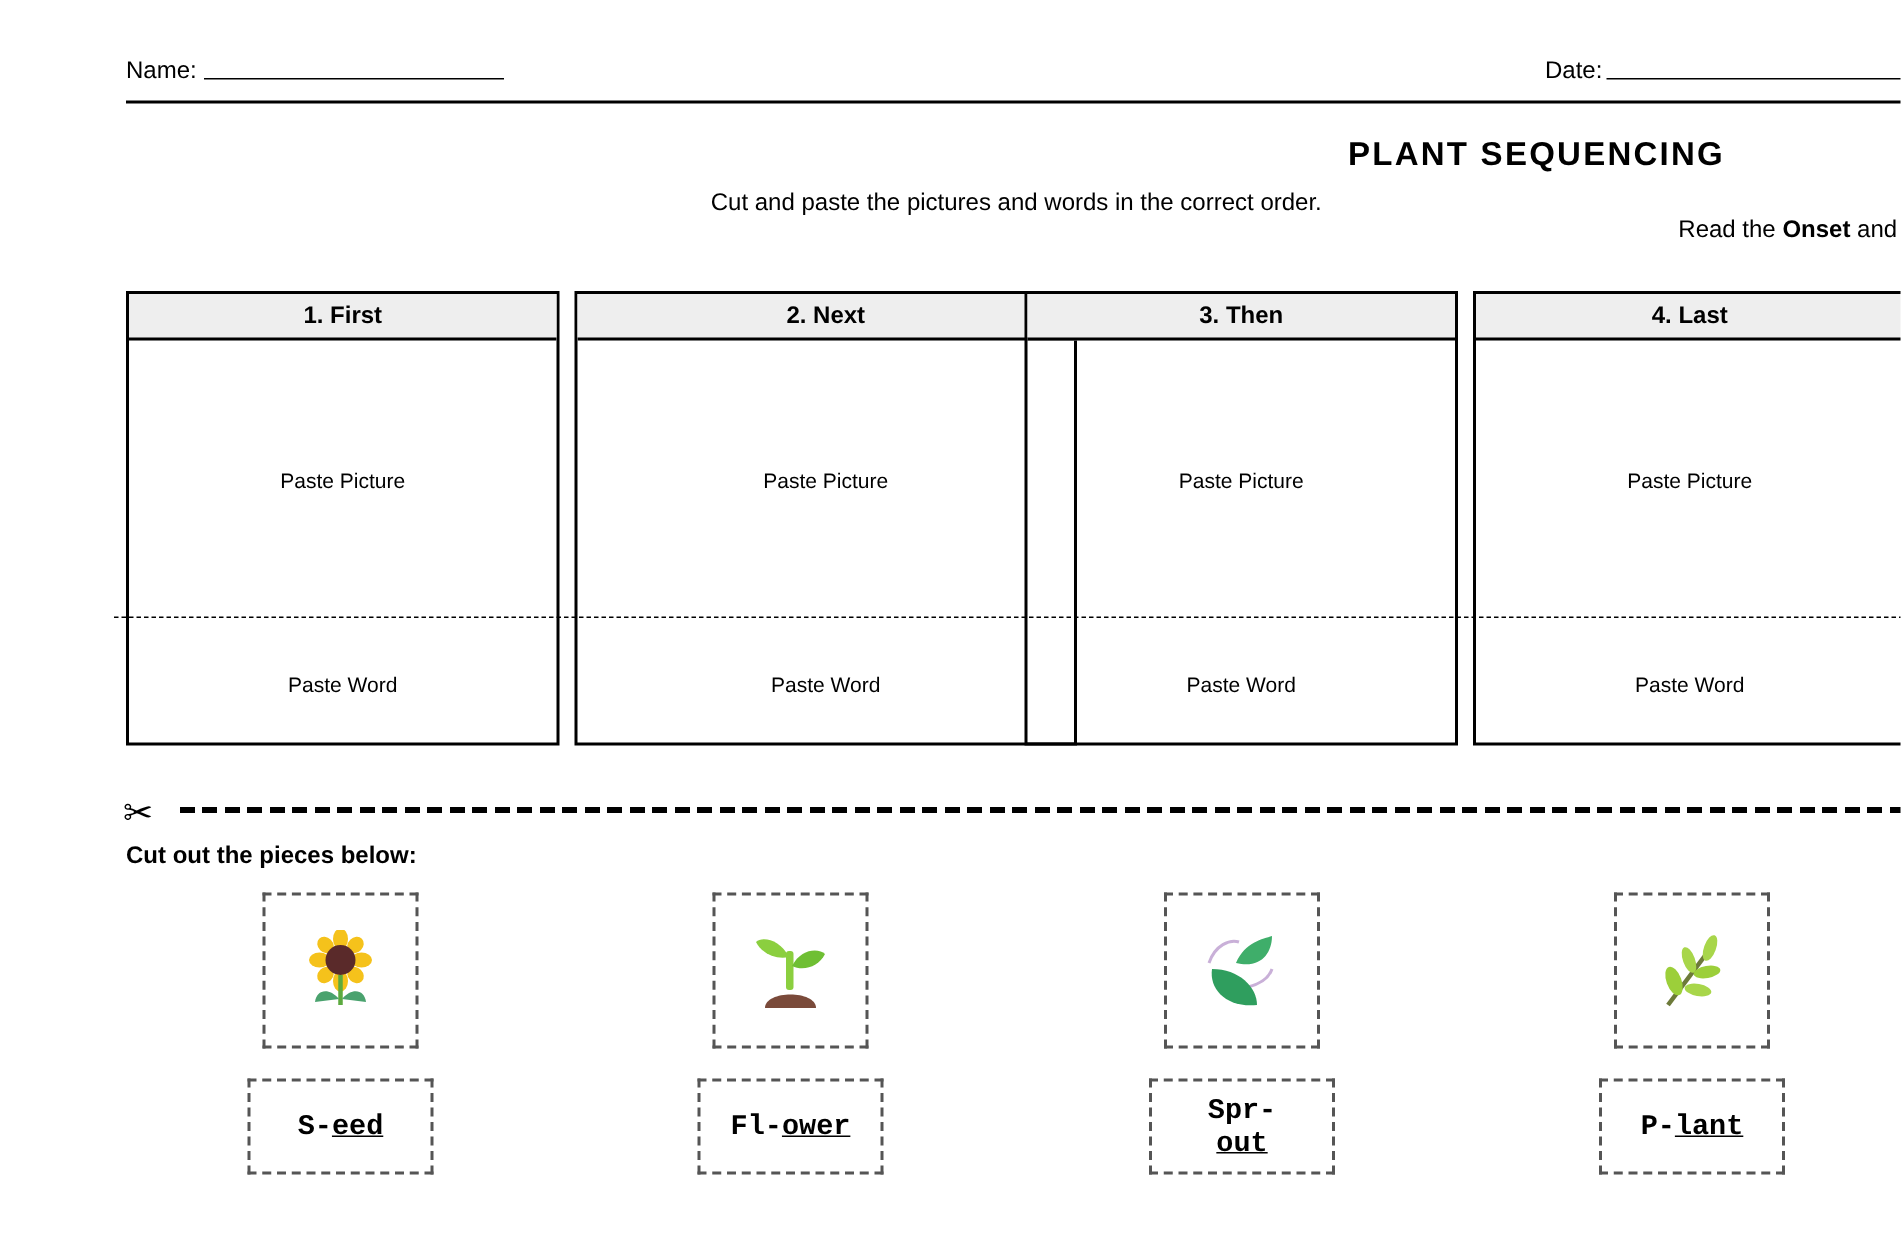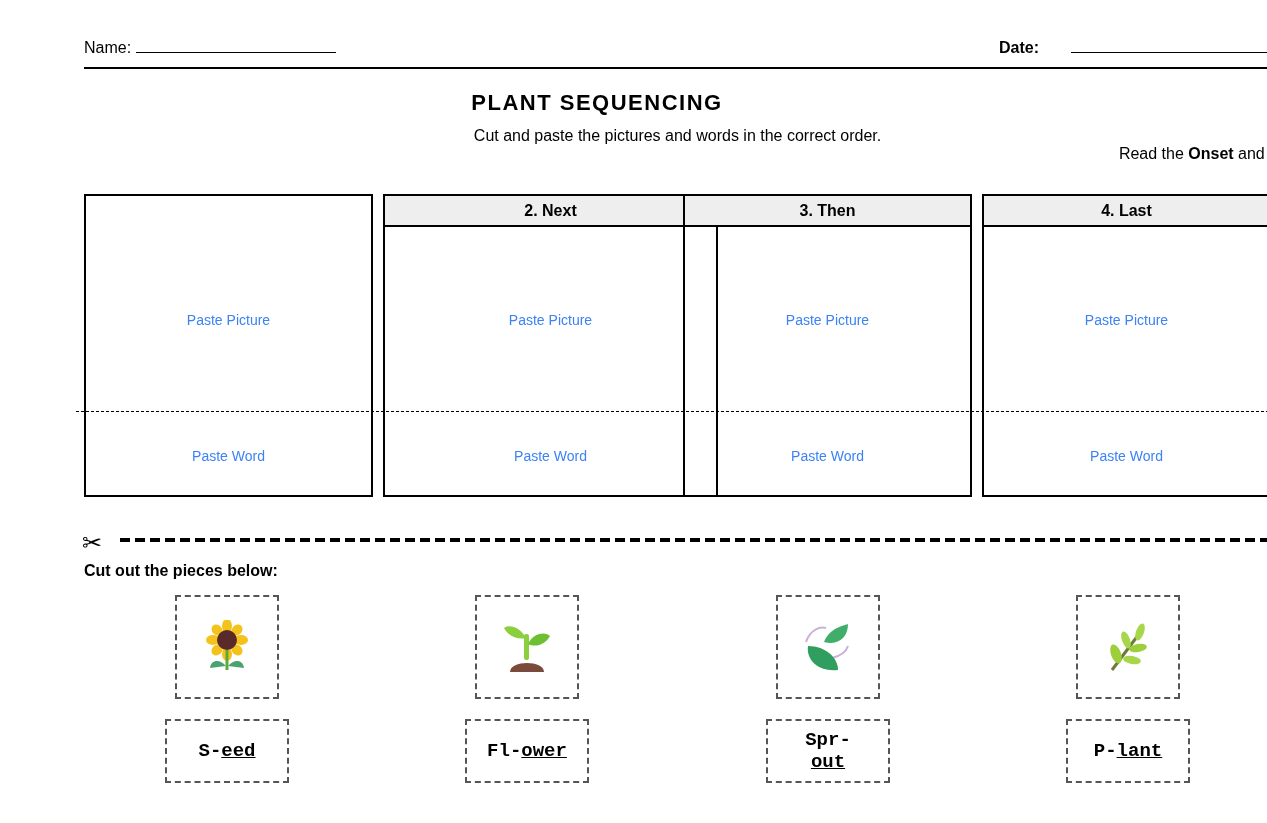--- a/index.html
+++ b/index.html
@@ -2,56 +2,57 @@
 <html><head>
 <meta charset="utf-8">
 <style>
   html, body { margin: 0; padding: 0; background: #ffffff; }
   body { width: 1267px; height: 823px; position: relative; overflow: hidden;
          font-family: "Liberation Sans", sans-serif; color: #000; }
   .abs { position: absolute; margin-left: 44px; }
   .hdr-label { font-size: 16px; top: 39px; }
   .hdr-line { height: 0; border-bottom: 1px solid #000; top: 52px; }
   .rule { left: 40px; width: 1187px; top: 67px; height: 2px; background: #000; }
-  .title { left: 0; width: 1106px; top: 90px; text-align: center; font-weight: bold;
+  .title { left: 0; width: 1106px; top: 90px; text-align: right; font-weight: bold;
            font-size: 22px; letter-spacing: 1.5px; }
   .instr { left: 0; width: 1267px; text-align: center; font-size: 16px; }
   .instr b { font-weight: bold; }
   .instr u { text-decoration: underline; }
   .box { top: 194px; height: 299px; border: 2px solid #000; box-sizing: content-box; }
   .box-head { position: absolute; left: 0; right: 0; top: 0; height: 29px; background: #eeeeee;
               border-bottom: 2px solid #000; text-align: center; font-weight: bold; font-size: 16px;
               line-height: 29px; }
-  .ph { position: absolute; left: 0; right: 0; text-align: center; color: #3b82f6; font-size: 14px; }
+  .ph { position: absolute; left: 0; right: 0; text-align: center; color: #000000; font-size: 14px; }
   .fold { left: 32px; width: 1203px; top: 411px; height: 0; border-top: 1px dashed #000; }
   .cutline { left: 76px; width: 1151px; top: 538px; height: 4px;
              background: repeating-linear-gradient(to right, #000 0 10px, transparent 10px 15px); }
   .scissors { left: 38px; top: 530px; font-size: 24px; line-height: 26px; }
   .cut-label { left: 40px; top: 562px; font-weight: bold; font-size: 16px; }
   .pic-piece { top: 595px; width: 100px; height: 100px; border: 2px dashed #555; display: flex;
                align-items: center; justify-content: center; }
   .word-piece { top: 719px; width: 120px; height: 60px; border: 2px dashed #555; display: flex;
                 align-items: center; justify-content: center; font-family: "Liberation Mono", monospace;
                 font-weight: bold; font-size: 19px; }
   .word-piece .rime { text-decoration: underline; }
 </style>
 </head>
 <body>
 
 <div class="abs hdr-label" style="left:40px;">Name:</div>
 <div class="abs hdr-line" style="left:92px;width:200px;"></div>
-<div class="abs hdr-label" style="left:955px;font-weight:bold;">Date:</div>
+<div class="abs hdr-label" style="left:986px;">Date:</div>
 <div class="abs hdr-line" style="left:1027px;width:200px;"></div>
 <div class="abs rule"></div>
 
 <div class="abs title">PLANT SEQUENCING</div>
 <div class="abs instr" style="top:127px;">Cut and paste the pictures and words in the correct order.</div>
 <div class="abs instr" style="top:145px;text-align:right;"><span>Read the </span><b>Onset</b><span> and </span><u>Rime</u><span>.</span></div>
 
 <div class="abs box" style="left:40px;width:285px;">
+  <div class="box-head">1. First</div>
   <div class="ph" style="top:116px;">Paste Picture</div>
   <div class="ph" style="top:252px;">Paste Word</div>
 </div>
 <div class="abs box" style="left:339px;width:286px;padding-left:45px;">
   <div class="box-head">2. Next</div>
   <div class="ph" style="top:116px;">Paste Picture</div>
   <div class="ph" style="top:252px;">Paste Word</div>
 </div>
 <div class="abs box" style="left:639px;width:285px;">
   <div class="box-head">3. Then</div>

